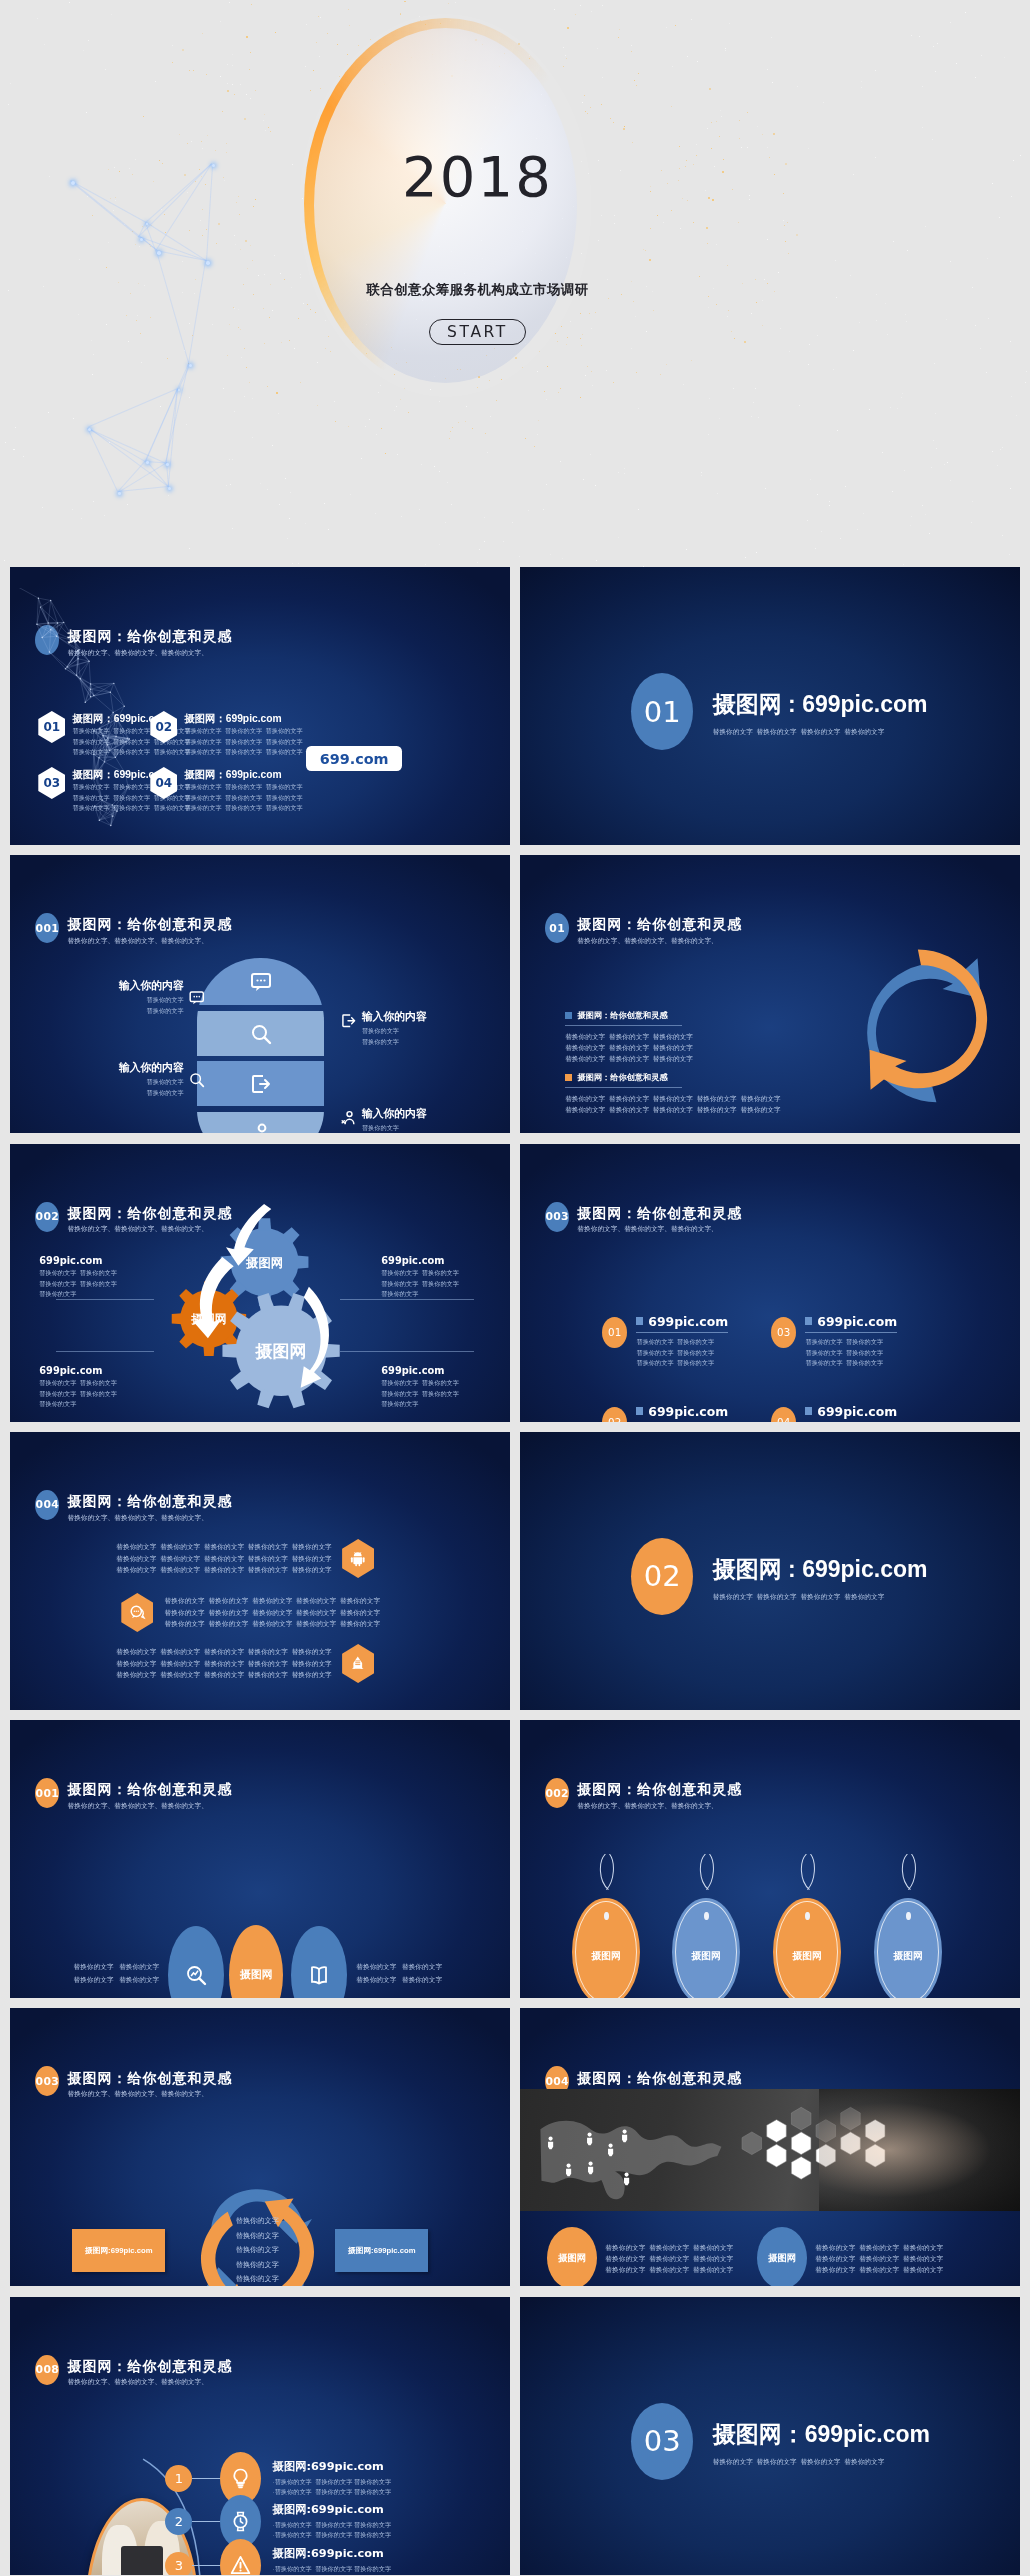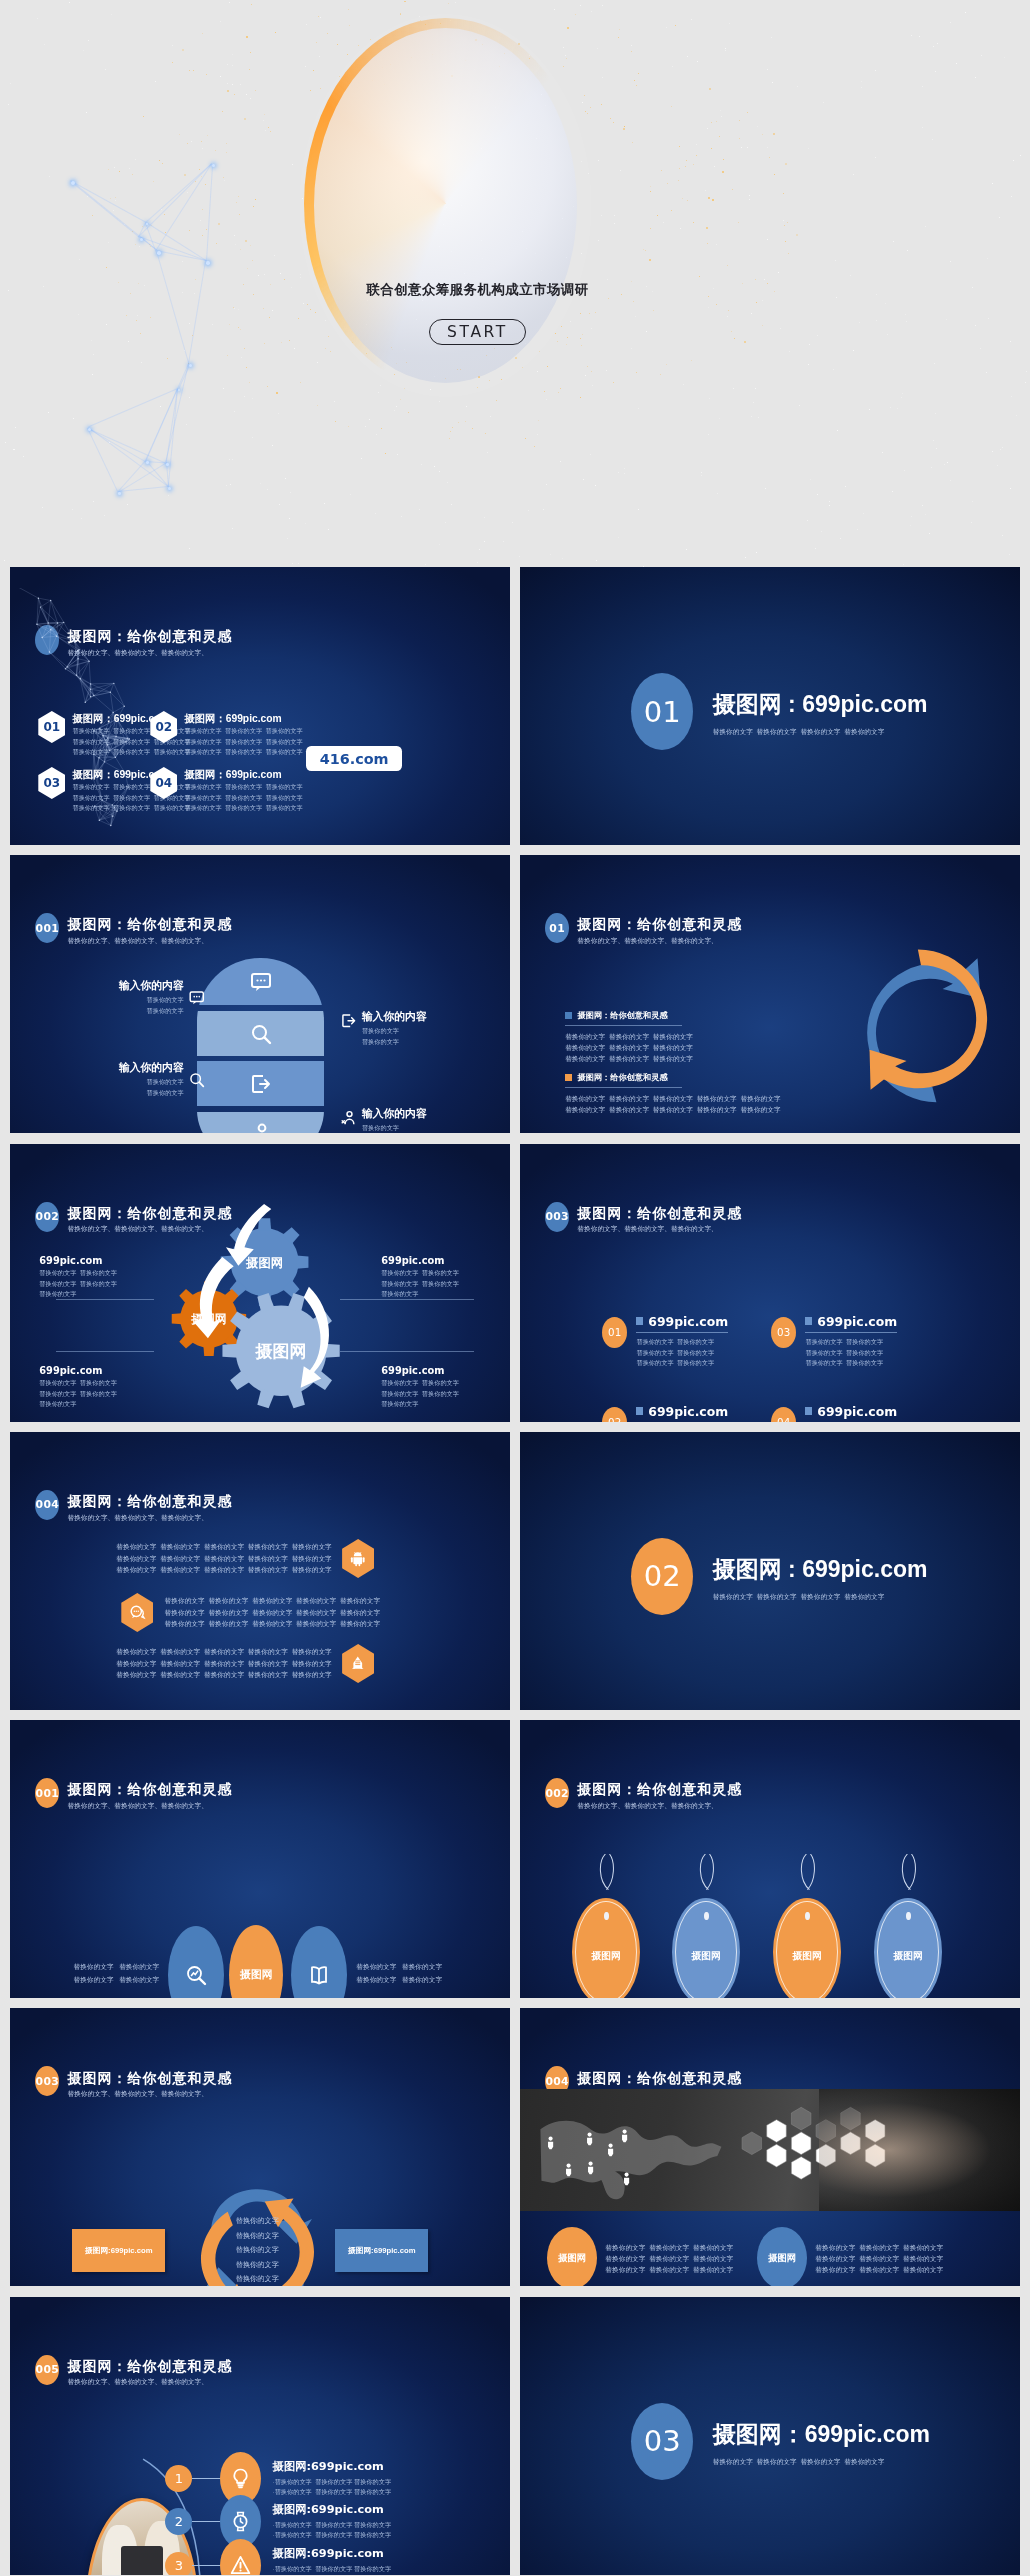--- a/index.html
+++ b/index.html
@@ -851,20 +851,23 @@
       <span class="netnode" style="left:88px;top:428px;width:3.1px;height:3.1px"></span>
       <span class="netnode" style="left:189px;top:364px;width:3.1px;height:3.1px"></span>
       <span class="netnode" style="left:71px;top:181px;width:4.1px;height:4.1px"></span>
       <span class="netnode" style="left:146px;top:461px;width:2.6px;height:2.6px"></span>
       <span class="netnode" style="left:118px;top:492px;width:2.6px;height:2.6px"></span>
       <span class="netnode" style="left:166px;top:463px;width:2.6px;height:2.6px"></span>
       <span class="netnode" style="left:140px;top:238px;width:3.1px;height:3.1px"></span>
     </div>
   <div class="globe-rim" style="left:304px;top:18px;width:283px;height:371px;"></div>
   <div class="globe" style="left:314px;top:28px;width:263px;height:355px;"></div>
+  <div class="cover-txt" style="top:144px;left:0;">
+    <div class="cv-year" style="margin-left:-75px;">2018</div>
+  </div>
   <div class="cover-txt" style="top:319px;left:0;">
     <span class="cv-btn" style="margin-left:-75px;">START</span>
   </div>
   <div class="cover-txt" style="top:281px;left:0;">
     <div class="cv-sub" style="margin-left:-75px;">联合创意众筹服务机构成立市场调研</div>
   </div>
 </div>
 
 <div class="grid" id="grid">
     <div class="row">
@@ -1167,21 +1170,21 @@
             <circle cx="219.6" cy="385.7" r="1.4" fill="#dbe8ff"></circle>
             <circle cx="189.1" cy="420.6" r="1.4" fill="#dbe8ff"></circle>
             <circle cx="198.0" cy="433.0" r="1.4" fill="#dbe8ff"></circle>
             <circle cx="154.6" cy="423.3" r="1.4" fill="#dbe8ff"></circle>
             <circle cx="163.7" cy="450.5" r="1.4" fill="#dbe8ff"></circle>
             <circle cx="189.8" cy="442.5" r="1.4" fill="#dbe8ff"></circle>
             <circle cx="185.9" cy="460.7" r="1.4" fill="#dbe8ff"></circle>
             <circle cx="193.0" cy="425.8" r="1.4" fill="#dbe8ff"></circle>
           </svg>
         </div>
-  <div style="position:absolute;left:296px;top:179px;background:#fff;border-radius:5.2px;padding:4.6px 13.4px;color:#1d4f9e;font-size:14.4px;font-weight:700;font-family:'DejaVu Sans',sans-serif">416.com</div>
+  <div style="position:absolute;left:296px;top:179px;background:#fff;border-radius:5.2px;padding:4.6px 13.4px;color:#1d4f9e;font-size:14.4px;font-weight:700;font-family:'DejaVu Sans',sans-serif">699.com</div>
   <div style="position:absolute;left:28px;top:144px;display:flex;align-items:flex-start">
       <div class="hex" style="width:27px;height:32px;background:#fff;color:#16418a;font-size:12px;font-weight:700;font-family:'DejaVu Sans',sans-serif;flex:none">01</div>
       <div style="margin-left:7.2px;margin-top:1px">
         <div style="font-size:10.3px;font-weight:700;color:#fff;white-space:nowrap">摄图网：699pic.com</div>
         <div class="bdy2">
               <div>替换你的文字&nbsp;&nbsp;替换你的文字&nbsp;&nbsp;替换你的文字</div>
               <div>替换你的文字&nbsp;&nbsp;替换你的文字&nbsp;&nbsp;替换你的文字</div>
               <div>替换你的文字&nbsp;&nbsp;替换你的文字&nbsp;&nbsp;替换你的文字</div>
             </div>
       </div>
@@ -1800,21 +1803,21 @@
               <div>替换你的文字&nbsp;&nbsp;替换你的文字&nbsp;&nbsp;替换你的文字</div>
               <div>替换你的文字&nbsp;&nbsp;替换你的文字&nbsp;&nbsp;替换你的文字</div>
             </div>
           </div>
         </div>
       </div>
     </div>
     <div class="row">
       <div class="slide ">
         <div class="shdr">
-    <div class="badge orange">005</div>
+    <div class="badge orange">008</div>
     <div class="txt">
       <div class="t1">摄图网：给你创意和灵感</div>
       <div class="t2">替换你的文字、替换你的文字、替换你的文字、</div>
     </div>
         </div>
         <div style="position:absolute;left:76px;top:201px;width:112px;height:211px;border-radius:50%;border:3.6px solid #f29b49;background:linear-gradient(170deg,#e8dfd2 0%,#cbb79a 30%,#a98a63 60%,#8a6a47 100%);box-shadow:0 3.1px 8.2px rgba(0,0,0,.45);overflow:hidden">
 
     <div style="position:absolute;left:12%;top:12%;width:34%;height:42%;background:#f1ece3;border-radius:40% 40% 20% 20%"></div>
     <div style="position:absolute;left:52%;top:10%;width:34%;height:44%;background:#efe7da;border-radius:40% 40% 20% 20%"></div>
     <div style="position:absolute;left:30%;top:22%;width:40%;height:36%;background:#2f2f33;border-radius:3.1px"></div>

